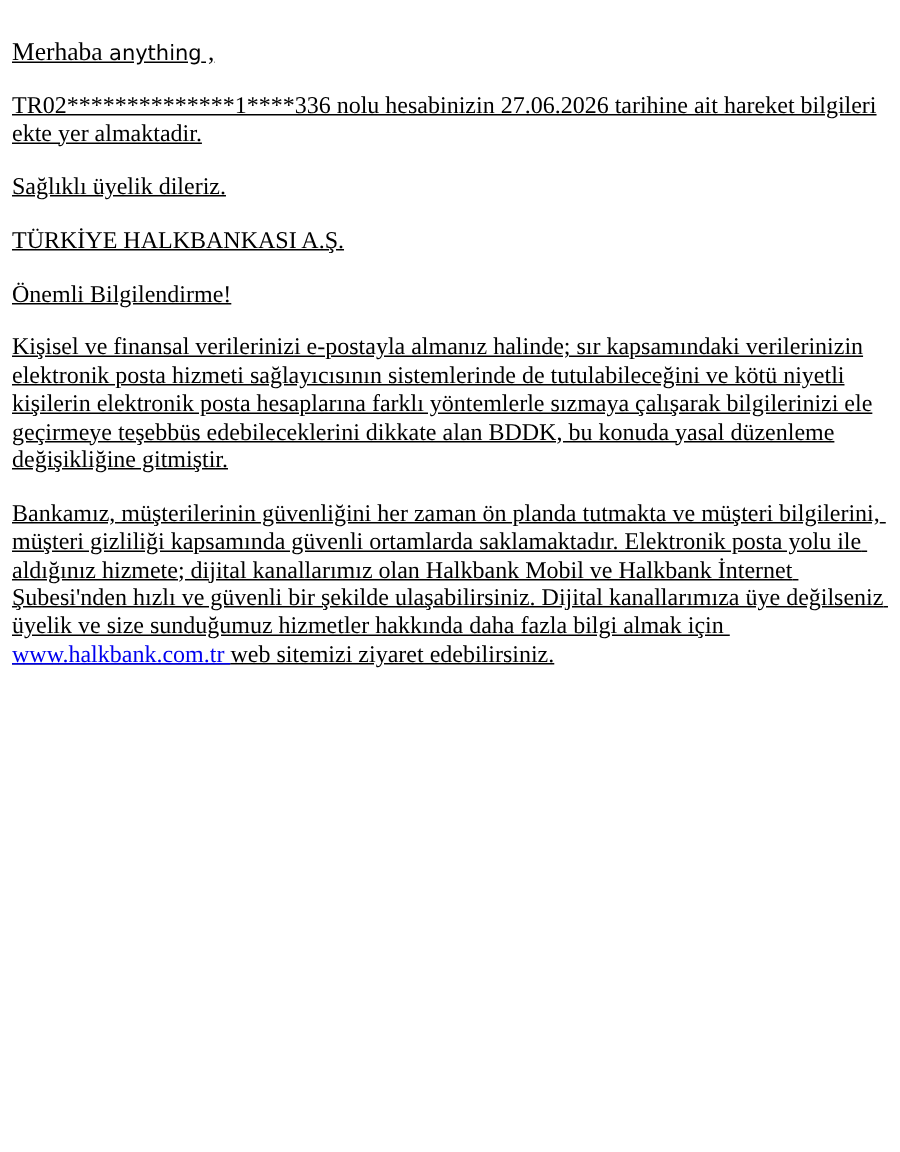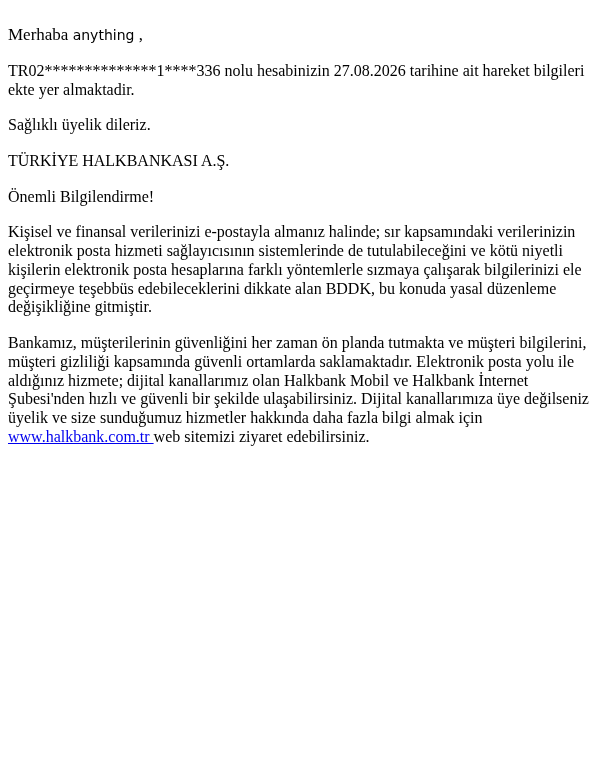--- a/index.html
+++ b/index.html
@@ -8,20 +8,21 @@
   body {
     margin: 8px;
     width: 584px;
     color: #000000;
     font-family: "Liberation Serif", serif;
     font-size: 16px;
     line-height: 1.17;
   }
   p {
     margin: 17px 0;
+    text-decoration: underline;
   }
   p.greeting {
     font-size: 17px;
   }
   .recipient {
     font-family: "DejaVu Sans", sans-serif;
     font-size: 14px;
   }
   span[data-bind] {
     white-space: pre-wrap;
@@ -31,21 +32,21 @@
     text-decoration: underline;
     white-space: pre-wrap;
     cursor: pointer;
   }
 </style>
 </head>
 <body>
 
 <p class="greeting"><span data-bind="email.greeting.prefix">Merhaba </span><span class="recipient" data-bind="email.greeting.recipient">anything</span><span data-bind="email.greeting.suffix"> ,</span></p>
 
-<p data-bind="email.account_paragraph">TR02**************1****336 nolu hesabinizin 27.08.2026 tarihine ait hareket bilgileri ekte yer almaktadir.</p>
+<p data-bind="email.account_paragraph">TR02**************1****336 nolu hesabinizin 27.06.2026 tarihine ait hareket bilgileri ekte yer almaktadir.</p>
 
 <p data-bind="email.closing_wish">Sağlıklı üyelik dileriz.</p>
 
 <p data-bind="email.bank_name">TÜRKİYE HALKBANKASI A.Ş.</p>
 
 <p data-bind="email.notice_heading">Önemli Bilgilendirme!</p>
 
 <p data-bind="email.notice_paragraph">Kişisel ve finansal verilerinizi e-postayla almanız halinde; sır kapsamındaki verilerinizin elektronik posta hizmeti sağlayıcısının sistemlerinde de tutulabileceğini ve kötü niyetli kişilerin elektronik posta hesaplarına farklı yöntemlerle sızmaya çalışarak bilgilerinizi ele geçirmeye teşebbüs edebileceklerini dikkate alan BDDK, bu konuda yasal düzenleme değişikliğine gitmiştir.</p>
 
 <p><span data-bind="email.security_paragraph.before_link">Bankamız, müşterilerinin güvenliğini her zaman ön planda tutmakta ve müşteri bilgilerini, müşteri gizliliği kapsamında güvenli ortamlarda saklamaktadır. Elektronik posta yolu ile aldığınız hizmete; dijital kanallarımız olan Halkbank Mobil ve Halkbank İnternet Şubesi'nden hızlı ve güvenli bir şekilde ulaşabilirsiniz. Dijital kanallarımıza üye değilseniz üyelik ve size sunduğumuz hizmetler hakkında daha fazla bilgi almak için </span><a href="#" class="site-link" data-bind="email.security_paragraph.link_text">www.halkbank.com.tr </a><span data-bind="email.security_paragraph.after_link">web sitemizi ziyaret edebilirsiniz.</span></p>

